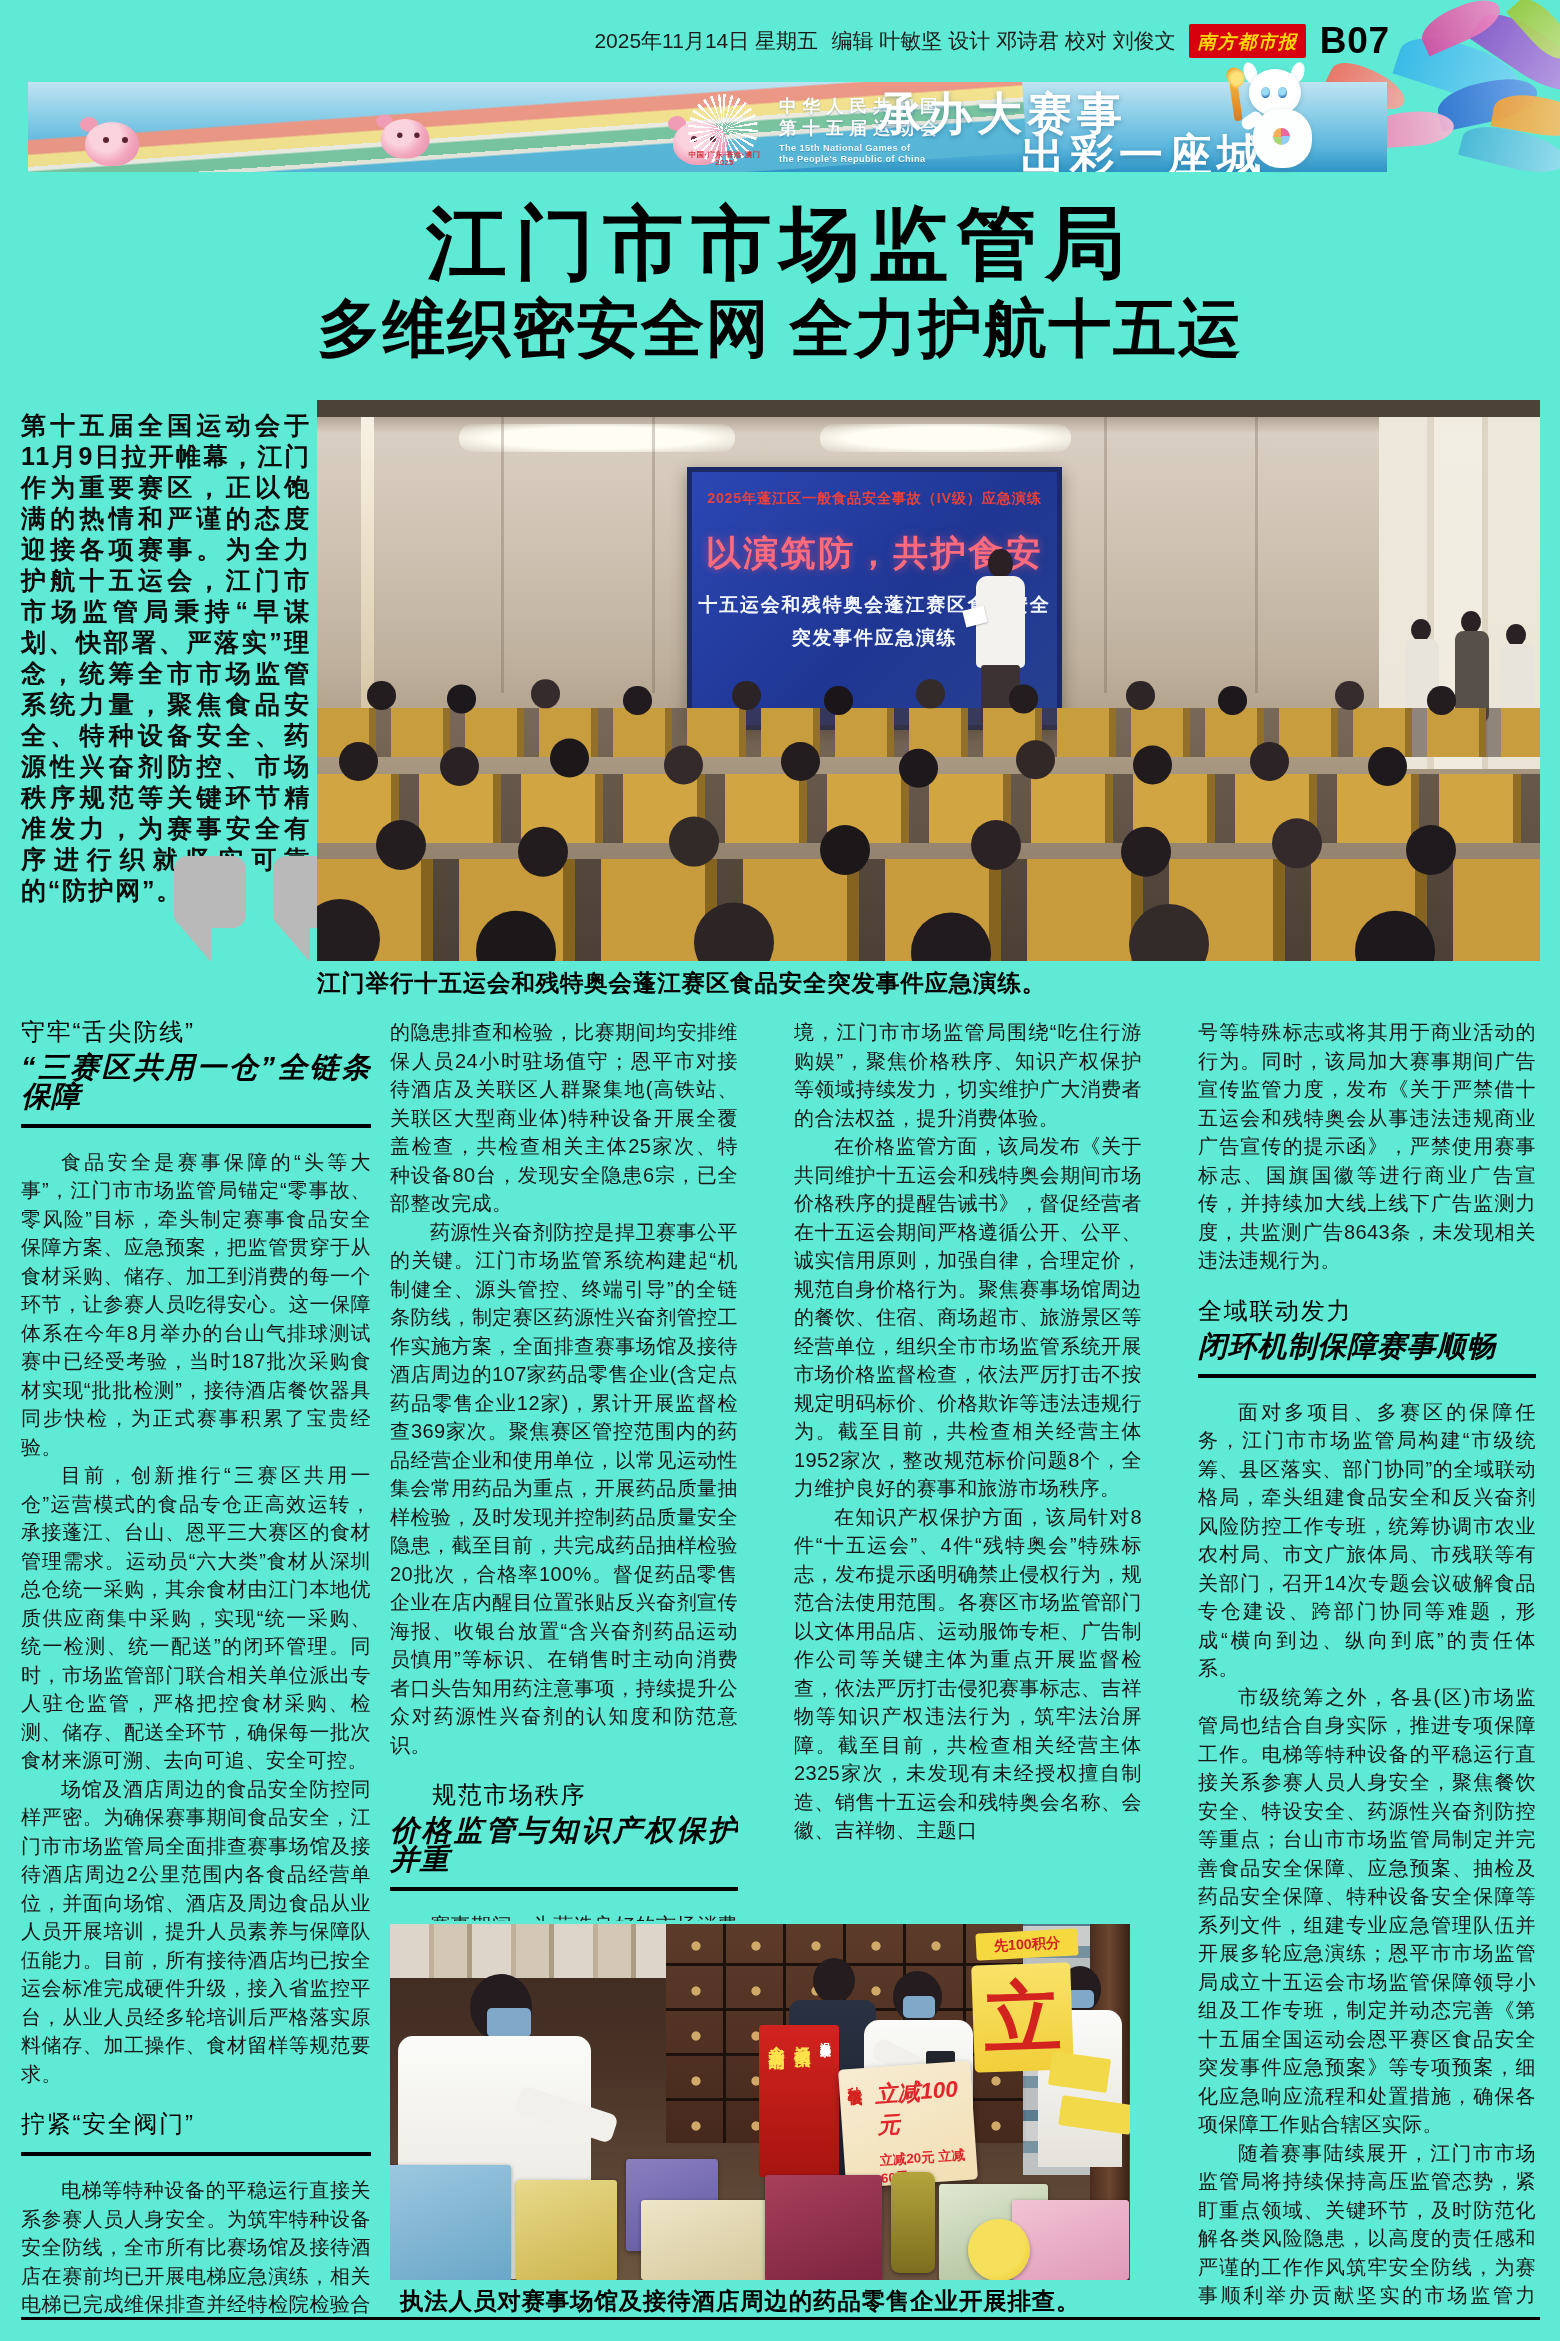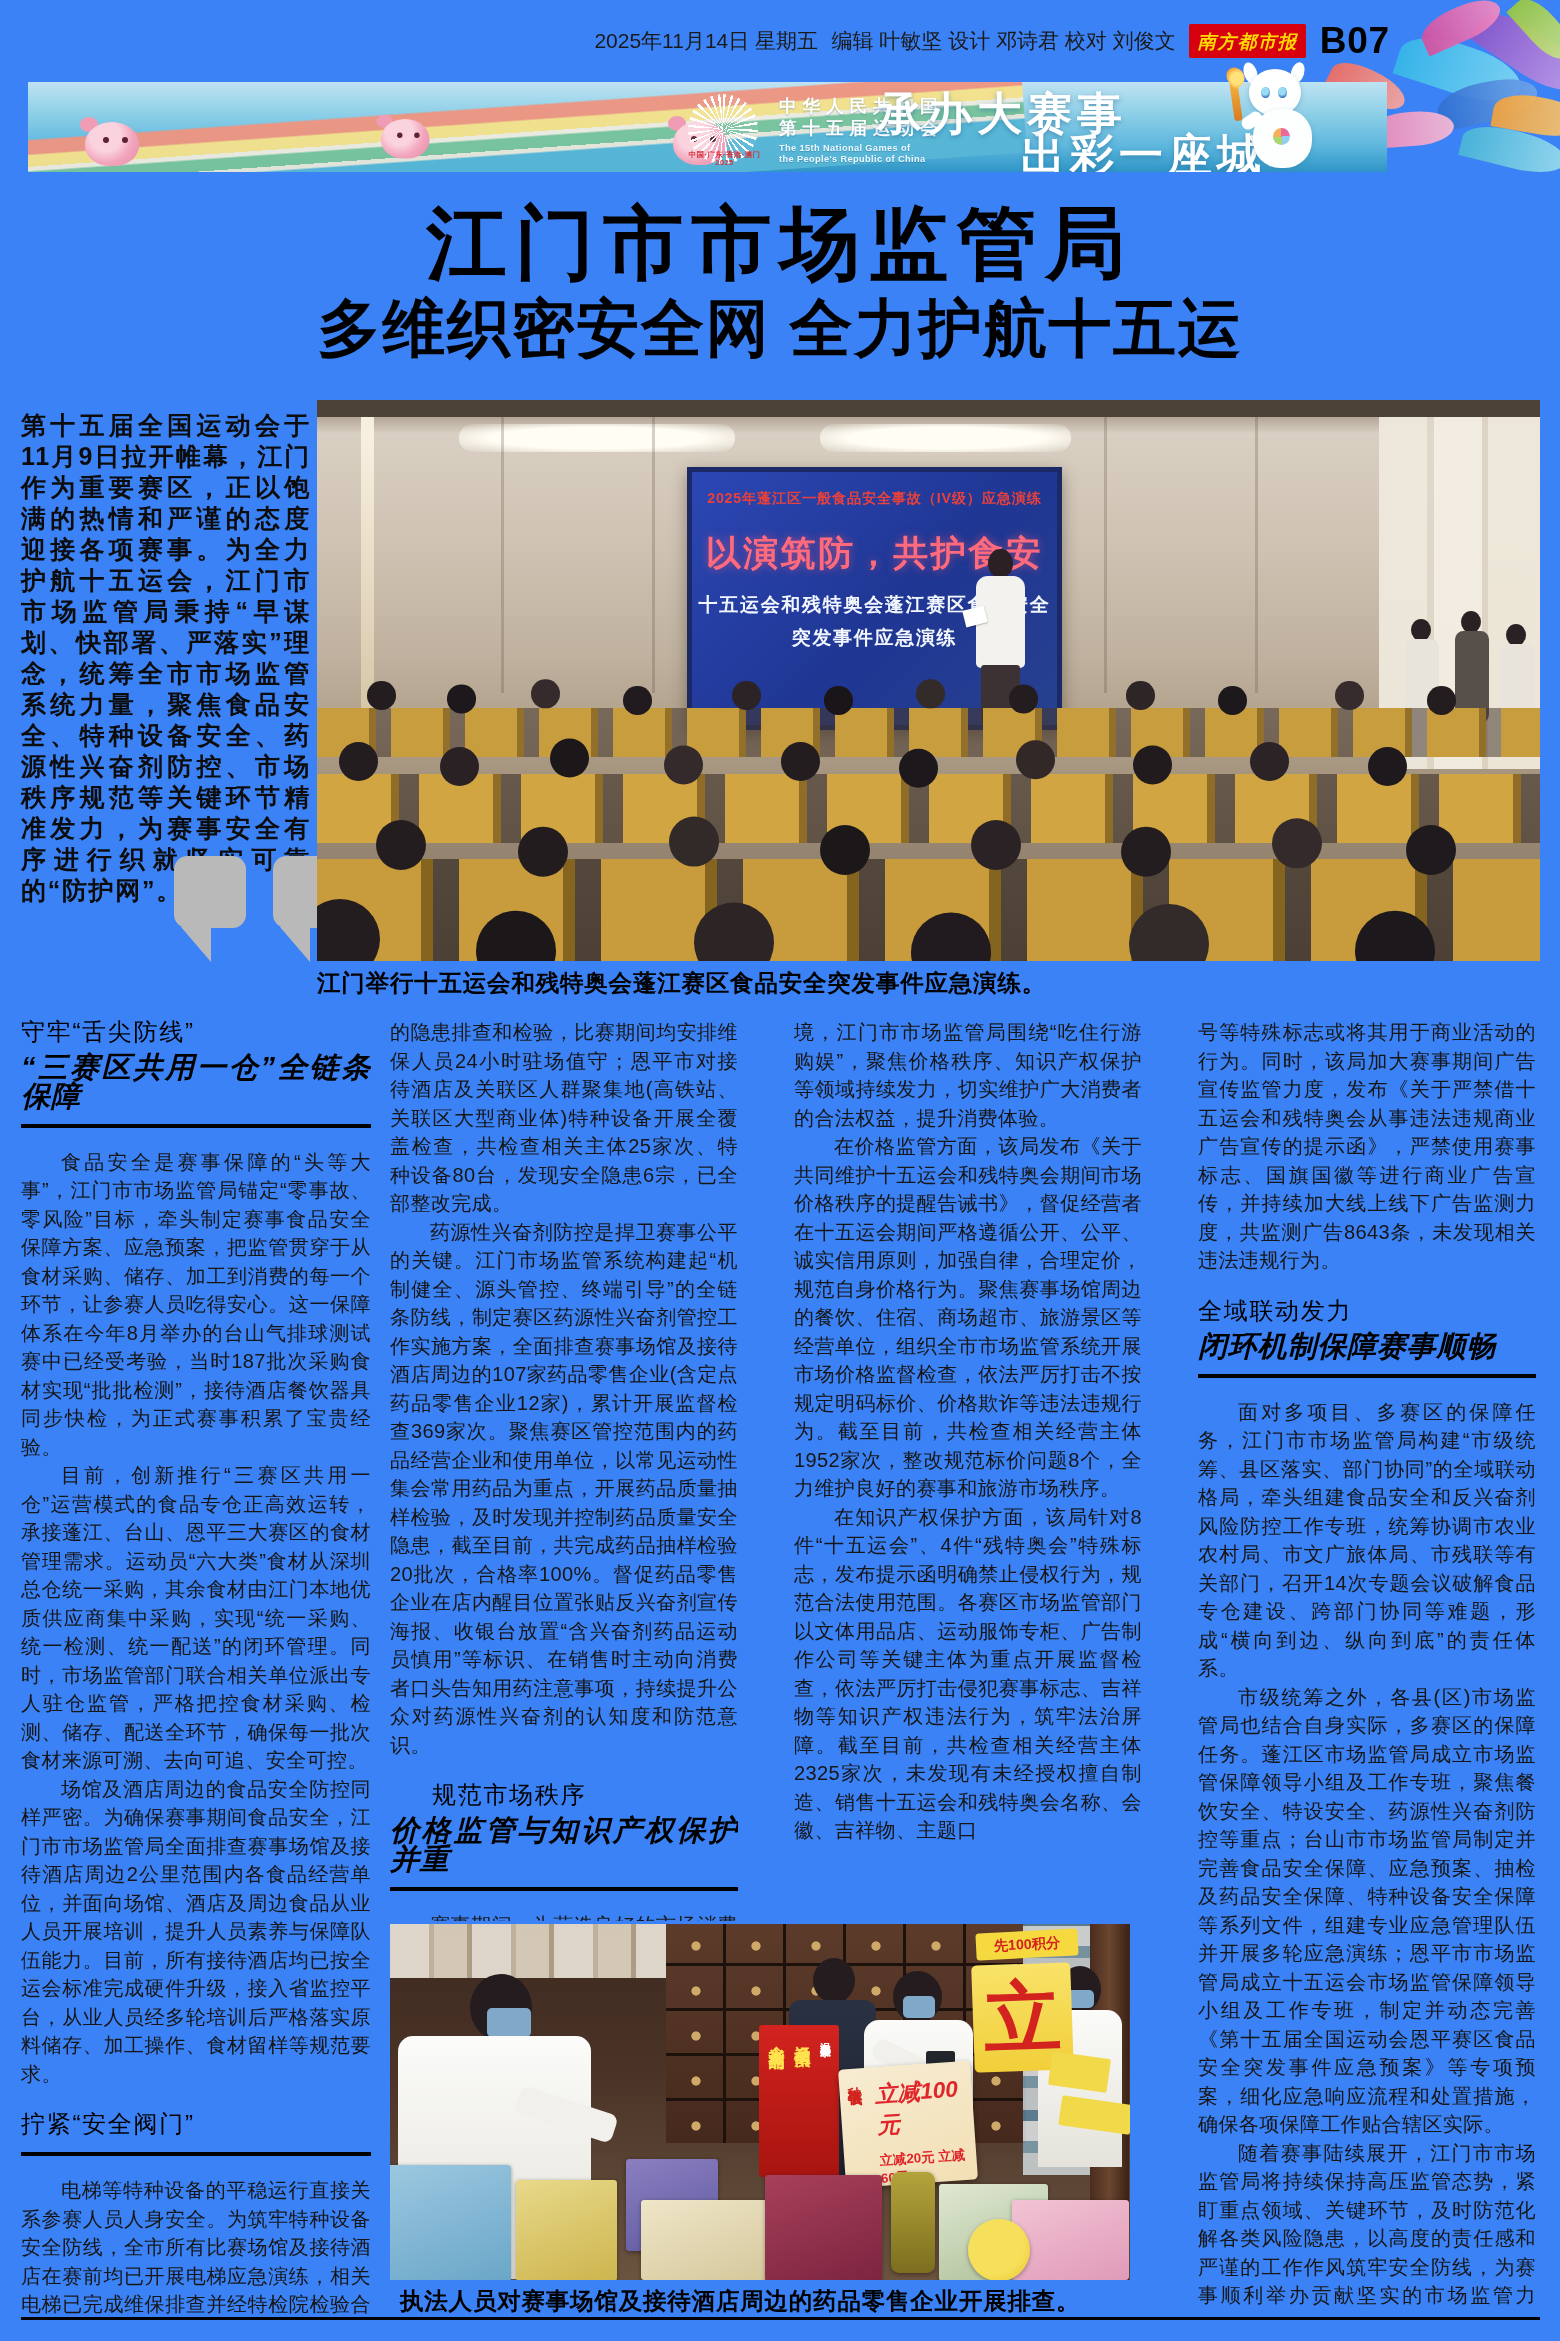--- a/index.html
+++ b/index.html
@@ -1,16 +1,16 @@
 <!DOCTYPE html>
 <html style="font-size:13.4px"><head>
 <meta charset="utf-8">
 <style>
   html,body{margin:0;padding:0;background:#e9e9e9;}
-  #page{position:relative;width:1560px;height:2342px;background:#3b82f6;overflow:hidden;
+  #page{position:relative;width:1560px;height:2342px;background:#5eead4;overflow:hidden;
         font-family:"Liberation Sans","DejaVu Sans",sans-serif;color:#111;}
   .abs{position:absolute;}
 
   
   #masthead{position:absolute;left:0;top:20px;width:1390px;display:flex;justify-content:flex-end;
             align-items:center;gap:13.4px;font-size:21px;color:#1a1a1a;}
   #paper-logo{background:#d6000f;color:#ffd900;font-weight:800;font-style:italic;
               padding:4.2px 8.4px;font-size:18.4px;letter-spacing:1.7px;border-radius:1.7px;}
   #page-no{font-size:37px;font-weight:900;color:#000;letter-spacing:0.8px;}
 
@@ -326,21 +326,21 @@
     <p>在价格监管方面，该局发布《关于共同维护十五运会和残特奥会期间市场价格秩序的提醒告诫书》，督促经营者在十五运会期间严格遵循公开、公平、诚实信用原则，加强自律，合理定价，规范自身价格行为。聚焦赛事场馆周边的餐饮、住宿、商场超市、旅游景区等经营单位，组织全市市场监管系统开展市场价格监督检查，依法严厉打击不按规定明码标价、价格欺诈等违法违规行为。截至目前，共检查相关经营主体1952家次，整改规范标价问题8个，全力维护良好的赛事和旅游市场秩序。</p>
     <p>在知识产权保护方面，该局针对8件“十五运会”、4件“残特奥会”特殊标志，发布提示函明确禁止侵权行为，规范合法使用范围。各赛区市场监管部门以文体用品店、运动服饰专柜、广告制作公司等关键主体为重点开展监督检查，依法严厉打击侵犯赛事标志、吉祥物等知识产权违法行为，筑牢法治屏障。截至目前，共检查相关经营主体2325家次，未发现有未经授权擅自制造、销售十五运会和残特奥会名称、会徽、吉祥物、主题口</p>
   </div>
 
   <div id="col4" class="col">
     <p class="noindent">号等特殊标志或将其用于商业活动的行为。同时，该局加大赛事期间广告宣传监管力度，发布《关于严禁借十五运会和残特奥会从事违法违规商业广告宣传的提示函》，严禁使用赛事标志、国旗国徽等进行商业广告宣传，并持续加大线上线下广告监测力度，共监测广告8643条，未发现相关违法违规行为。</p>
     <div class="sec-kicker" style="margin-top:22px;">全域联动发力</div>
     <div class="sec-title">闭环机制保障赛事顺畅</div>
     <div class="sec-rule"></div>
     <p>面对多项目、多赛区的保障任务，江门市市场监管局构建“市级统筹、县区落实、部门协同”的全域联动格局，牵头组建食品安全和反兴奋剂风险防控工作专班，统筹协调市农业农村局、市文广旅体局、市残联等有关部门，召开14次专题会议破解食品专仓建设、跨部门协同等难题，形成“横向到边、纵向到底”的责任体系。</p>
-    <p>市级统筹之外，各县(区)市场监管局也结合自身实际，多赛区的保障任务。蓬江区市场监管局成立市场监管保障领导小组及工作专班，聚焦餐饮安全、特设安全、药源性兴奋剂防控等重点；台山市市场监管局制定并完善食品安全保障、应急预案、抽检及药品安全保障、特种设备安全保障等系列文件，组建专业应急管理队伍并开展多轮应急演练；恩平市市场监管局成立十五运会市场监管保障领导小组及工作专班，制定并动态完善《第十五届全国运动会恩平赛区食品安全突发事件应急预案》等专项预案，细化应急响应流程和处置措施，确保各项保障工作贴合辖区实际。</p>
+    <p>市级统筹之外，各县(区)市场监管局也结合自身实际，推进专项保障工作。电梯等特种设备的平稳运行直接关系参赛人员人身安全，聚焦餐饮安全、特设安全、药源性兴奋剂防控等重点；台山市市场监管局制定并完善食品安全保障、应急预案、抽检及药品安全保障、特种设备安全保障等系列文件，组建专业应急管理队伍并开展多轮应急演练；恩平市市场监管局成立十五运会市场监管保障领导小组及工作专班，制定并动态完善《第十五届全国运动会恩平赛区食品安全突发事件应急预案》等专项预案，细化应急响应流程和处置措施，确保各项保障工作贴合辖区实际。</p>
     <p>随着赛事陆续展开，江门市市场监管局将持续保持高压监管态势，紧盯重点领域、关键环节，及时防范化解各类风险隐患，以高度的责任感和严谨的工作作风筑牢安全防线，为赛事顺利举办贡献坚实的市场监管力量。</p>
 
   </div>
 
   <div id="photo2">
     <div class="p2-drawers"></div>
     <div class="p2-shelftop"></div>
     <div class="p2-rightshelf"></div>
     <div class="p2-pillar"></div>
 

